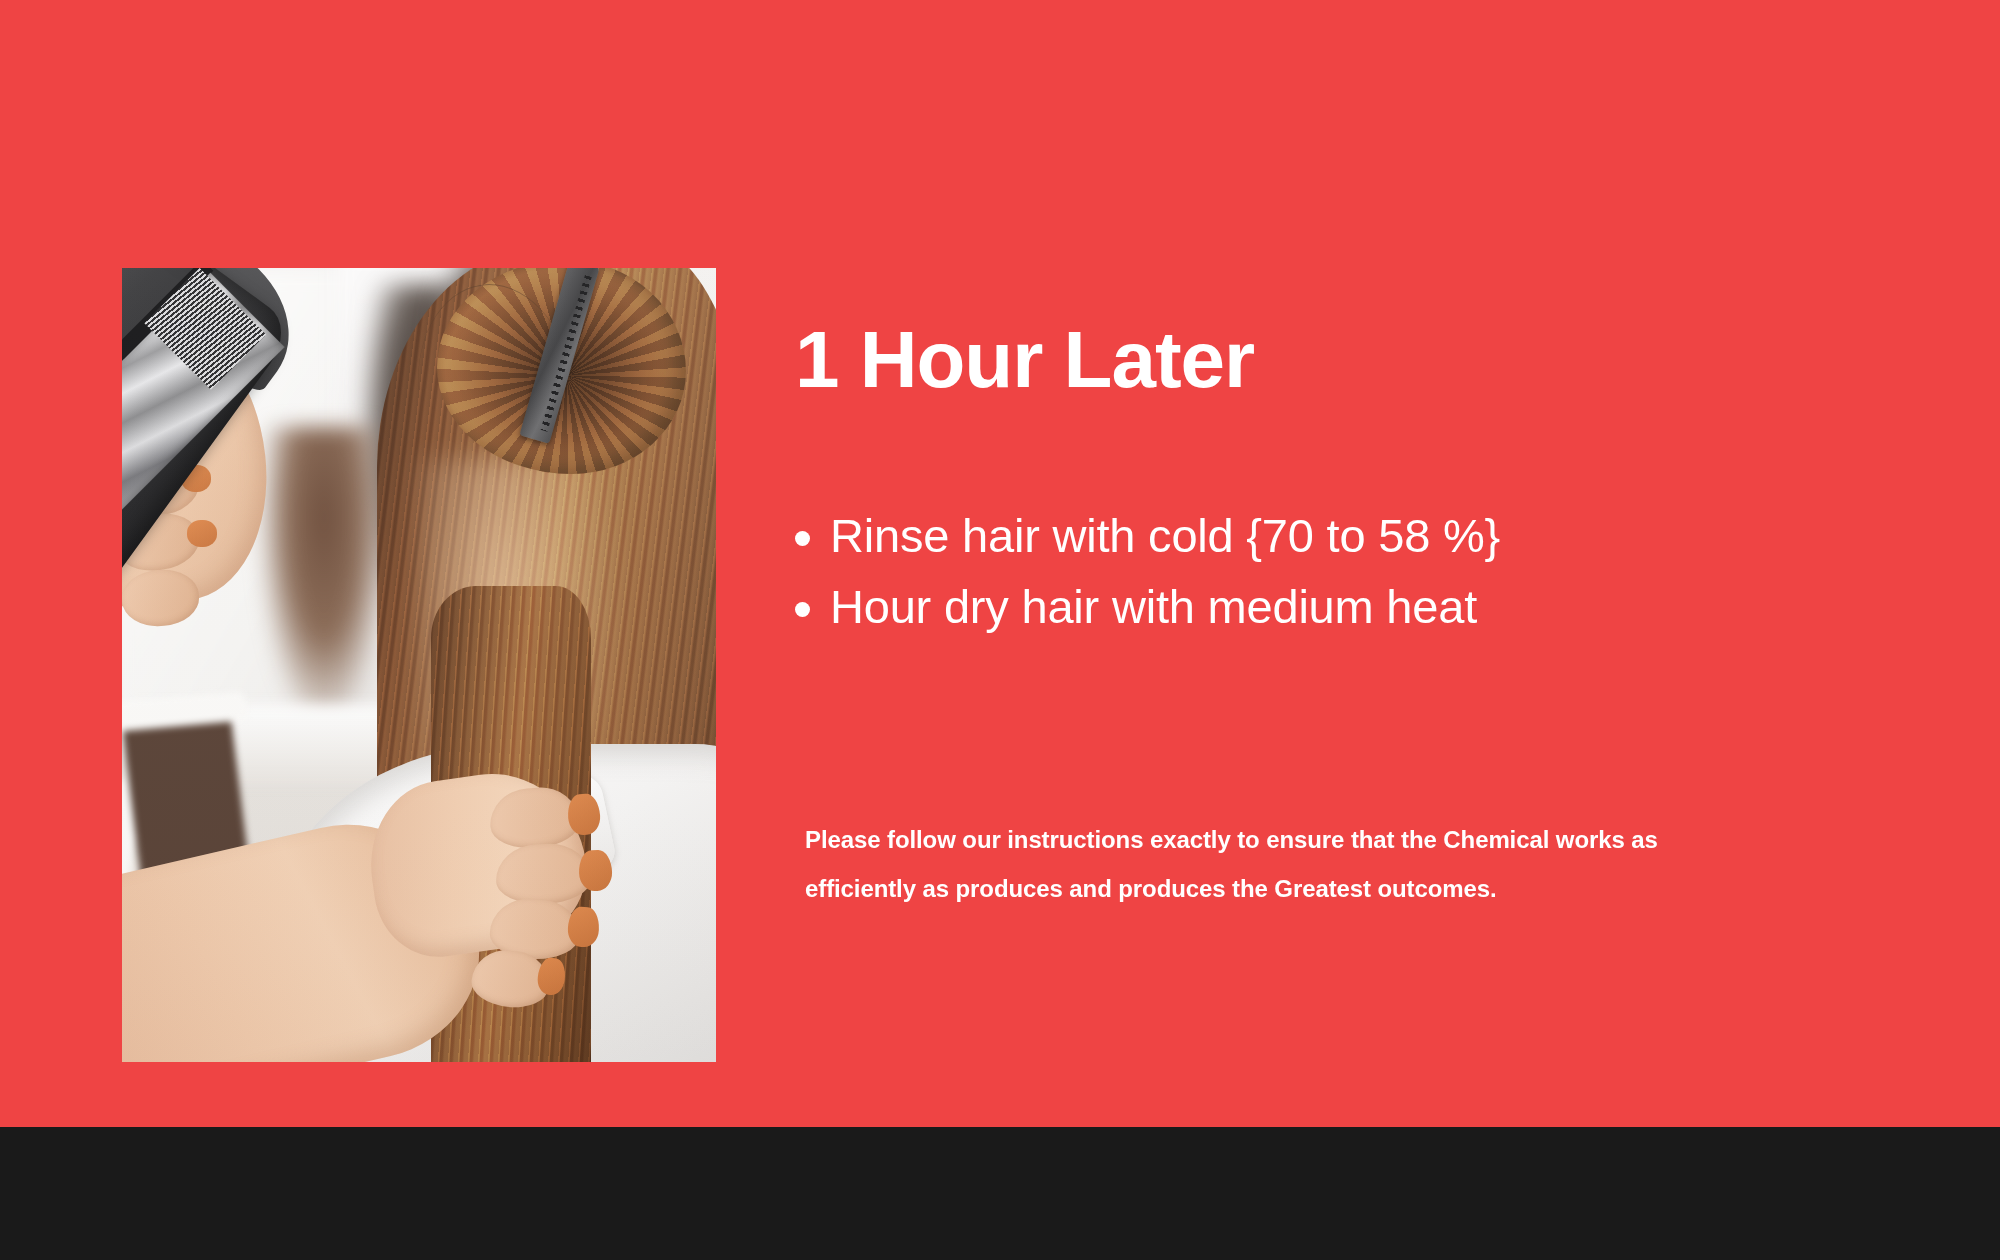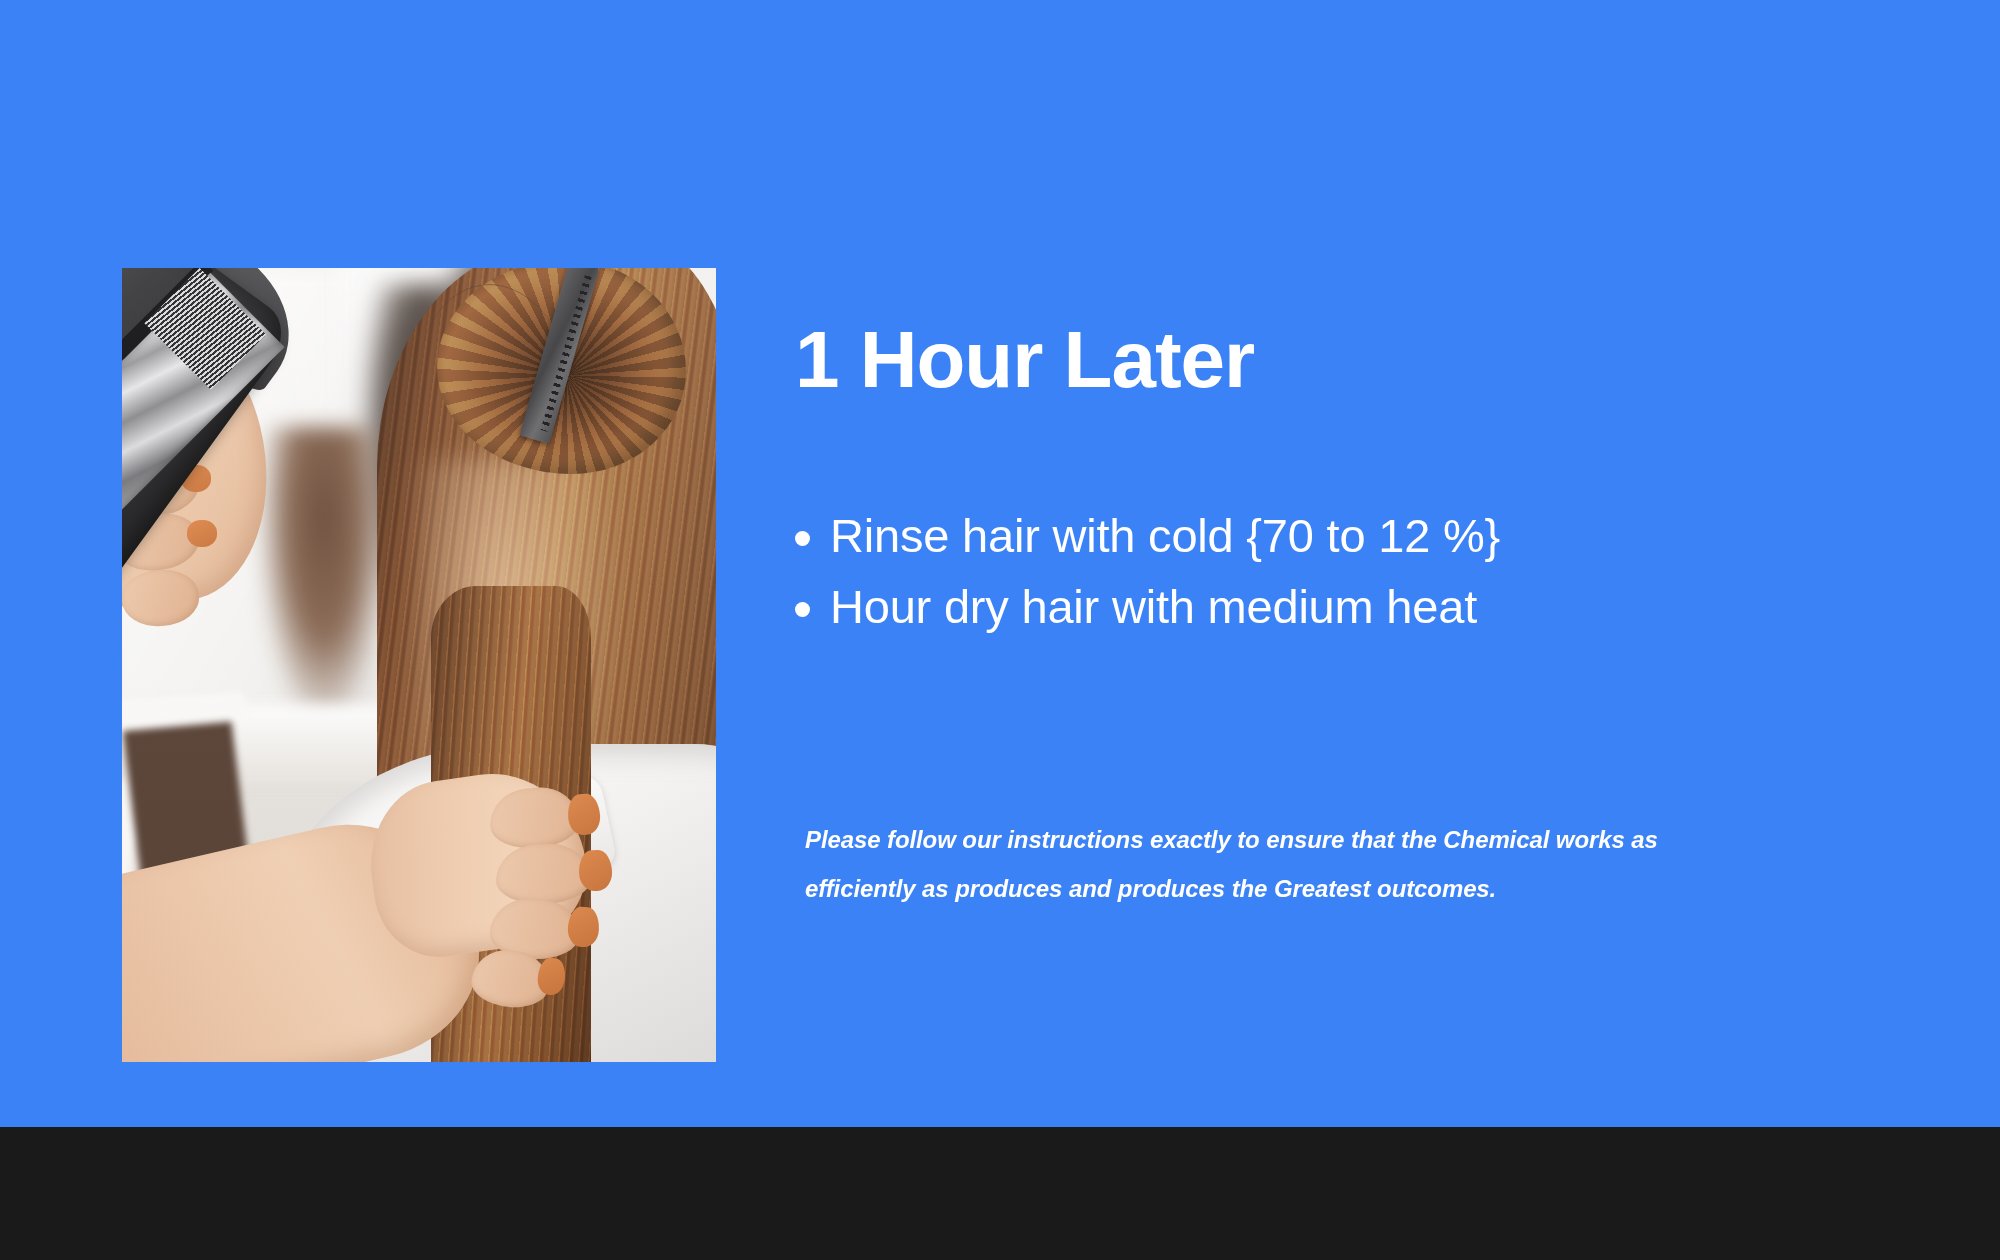--- a/index.html
+++ b/index.html
@@ -13,21 +13,21 @@
   body {
     background:#1a1a1a;
     font-family:"Liberation Sans", sans-serif;
     -webkit-font-smoothing:antialiased;
   }
 
   .slide {
     position:relative;
     width:2000px;
     height:1127px;
-    background:#3b82f6;
+    background:#ef4444;
   }
 
   
   .photo-frame {
     position:absolute;
     left:122px;
     top:268px;
     width:594px;
     height:794px;
     overflow:hidden;
@@ -411,21 +411,21 @@
     margin-top:180px;
     margin-left:10px;
     font-family:"Liberation Sans", sans-serif;
     font-size:24px;
     font-weight:700;
     color:#ffffff;
     line-height:2.05;
     letter-spacing:-0.1px;
     max-width:1060px;
   }
-  .footer-note .ln { display:block;font-style:italic; }
+  .footer-note .ln { display:block; }
 </style>
 </head>
 <body>
 
 <div class="slide">
 
   <div class="photo-frame">
     <div class="photo">
 
       <div class="bg-room"></div>
@@ -495,21 +495,21 @@
   </div>
 
   <div class="content">
 
     <h1 class="title">1 Hour Later</h1>
 
     <ul class="bullets">
 
       <li class="bullet-row">
         <span class="bullet-dot"></span>
-        <span class="bullet-text">Rinse hair with cold {70 to 12 %}</span>
+        <span class="bullet-text">Rinse hair with cold {70 to 58 %}</span>
       </li>
 
       <li class="bullet-row">
         <span class="bullet-dot"></span>
         <span class="bullet-text">Hour dry hair with medium heat</span>
       </li>
 
 
     </ul>
 

